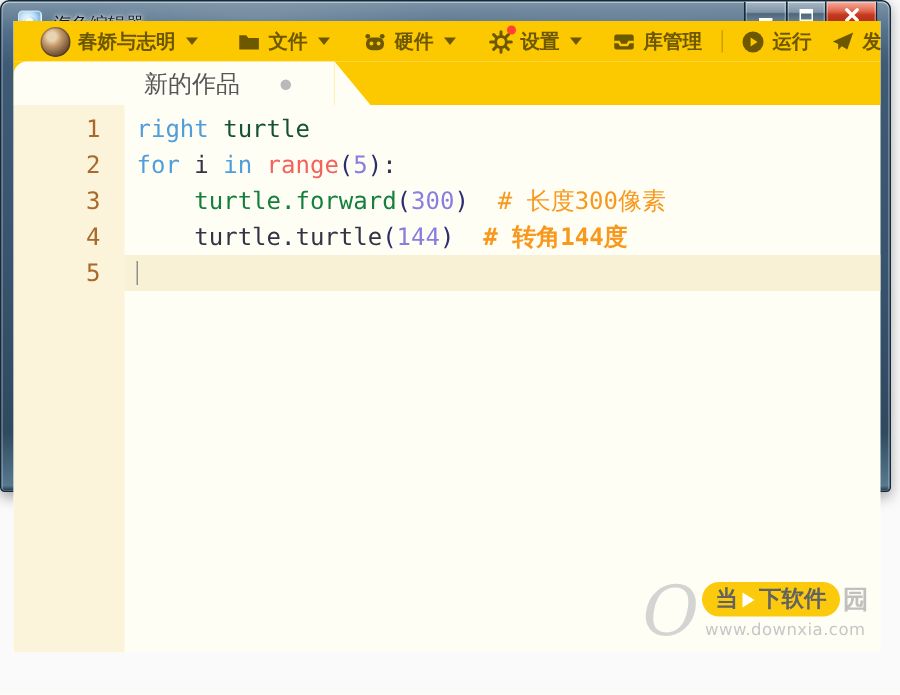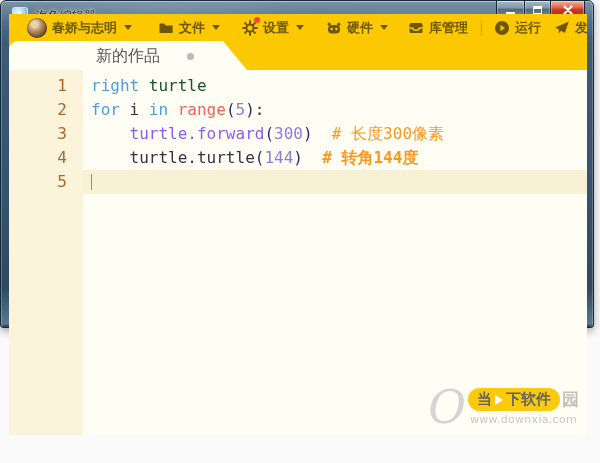--- a/index.html
+++ b/index.html
@@ -110,43 +110,43 @@
       </div>
 
       <div class="titem ml-file">
         <svg width="16" height="16" viewBox="0 0 16 16">
           <path d="M1.5 13 V3.5 h4.6 l1.5 1.9 h7 V13 z" fill="#6d5800"></path>
         </svg>
         <span>文件</span>
         <span class="caret"></span>
       </div>
 
-      <div class="titem ml-set">
-        <svg width="16" height="16" viewBox="0 0 16 16">
-          <g fill="none" stroke="#6d5800" stroke-width="2" stroke-linecap="round">
-            <circle cx="8" cy="8" r="3.6"></circle>
-            <path d="M8 1.1v2.1M8 12.8v2.1M1.1 8h2.1M12.8 8h2.1M3.1 3.1l1.5 1.5M11.4 11.4l1.5 1.5M12.9 3.1l-1.5 1.5M4.6 11.4l-1.5 1.5"></path>
-          </g>
-        </svg>
-        <span class="badge-dot"></span>
-        <span>设置</span>
-        <span class="caret"></span>
-      </div>
-
       <div class="titem ml-hw">
         <svg width="16" height="16" viewBox="0 0 16 16">
           <g fill="#6d5800">
             <circle cx="3.2" cy="4.2" r="1.6"></circle>
               <circle cx="12.8" cy="4.2" r="1.6"></circle>
             <rect x="2" y="5" width="12" height="8.5" rx="4"></rect>
           </g>
           <circle cx="5.6" cy="9" r="1.3" fill="#fcc800"></circle>
             <circle cx="10.4" cy="9" r="1.3" fill="#fcc800"></circle>
         </svg>
         <span>硬件</span>
+        <span class="caret"></span>
+      </div>
+
+      <div class="titem ml-set">
+        <svg width="16" height="16" viewBox="0 0 16 16">
+          <g fill="none" stroke="#6d5800" stroke-width="2" stroke-linecap="round">
+            <circle cx="8" cy="8" r="3.6"></circle>
+            <path d="M8 1.1v2.1M8 12.8v2.1M1.1 8h2.1M12.8 8h2.1M3.1 3.1l1.5 1.5M11.4 11.4l1.5 1.5M12.9 3.1l-1.5 1.5M4.6 11.4l-1.5 1.5"></path>
+          </g>
+        </svg>
+        <span class="badge-dot"></span>
+        <span>设置</span>
         <span class="caret"></span>
       </div>
 
       <div class="titem ml-lib">
         <svg width="16" height="16" viewBox="0 0 16 16">
           <rect x="1.5" y="3" width="13" height="10" rx="1.5" fill="#6d5800"></rect>
           <path d="M1.5 8h3.1l1.2 2h4.4l1.2-2h3.1" fill="none" stroke="#fcc800" stroke-width="1.6"></path>
         </svg>
         <span>库管理</span>
       </div>
@@ -180,21 +180,21 @@
       <div class="gutter">
           <div class="ln">1</div>
           <div class="ln">2</div>
           <div class="ln">3</div>
           <div class="ln">4</div>
           <div class="ln">5</div>
         </div>
       <div class="code">
           <div class="code-row"><span style="color: rgb(79, 157, 218);">right</span><span style="color: #14532d;"> turtle</span></div>
           <div class="code-row"><span style="color: rgb(79, 157, 218);">for</span><span style="color: rgb(51, 51, 68);"> i </span><span style="color: rgb(79, 157, 218);">in</span><span style="color: rgb(51, 51, 68);"> </span><span style="color: rgb(244, 98, 90);">range</span><span style="color: rgb(44, 44, 110);">(</span><span style="color: rgb(138, 125, 224);">5</span><span style="color: rgb(44, 44, 110);">)</span><span style="color: rgb(51, 51, 68);">:</span></div>
-          <div class="code-row"><span style="color: #8b5cf6;">    turtle.forward</span><span style="color: rgb(44, 44, 110);">(</span><span style="color: rgb(138, 125, 224);">300</span><span style="color: rgb(44, 44, 110);">)</span><span style="color: rgb(51, 51, 68);">  </span><span style="color: rgb(248, 152, 29);"># 长度300像素</span></div>
+          <div class="code-row"><span style="color: #15803d;">    turtle.forward</span><span style="color: rgb(44, 44, 110);">(</span><span style="color: rgb(138, 125, 224);">300</span><span style="color: rgb(44, 44, 110);">)</span><span style="color: rgb(51, 51, 68);">  </span><span style="color: rgb(248, 152, 29);"># 长度300像素</span></div>
           <div class="code-row"><span style="color: rgb(51, 51, 68);">    turtle.turtle</span><span style="color: rgb(44, 44, 110);">(</span><span style="color: rgb(138, 125, 224);">144</span><span style="color: rgb(44, 44, 110);">)</span><span style="color: rgb(51, 51, 68);">  </span><span style="color: rgb(248, 152, 29); font-weight: bold;"># 转角144度</span></div>
           <div class="code-row current"><span class="cursor"></span></div>
         </div>
     </div>
 
     <div class="watermark">
       <span class="wm-o">O</span>
       <div class="wm-col">
         <div class="wm-row">
           <div class="wm-pill">

